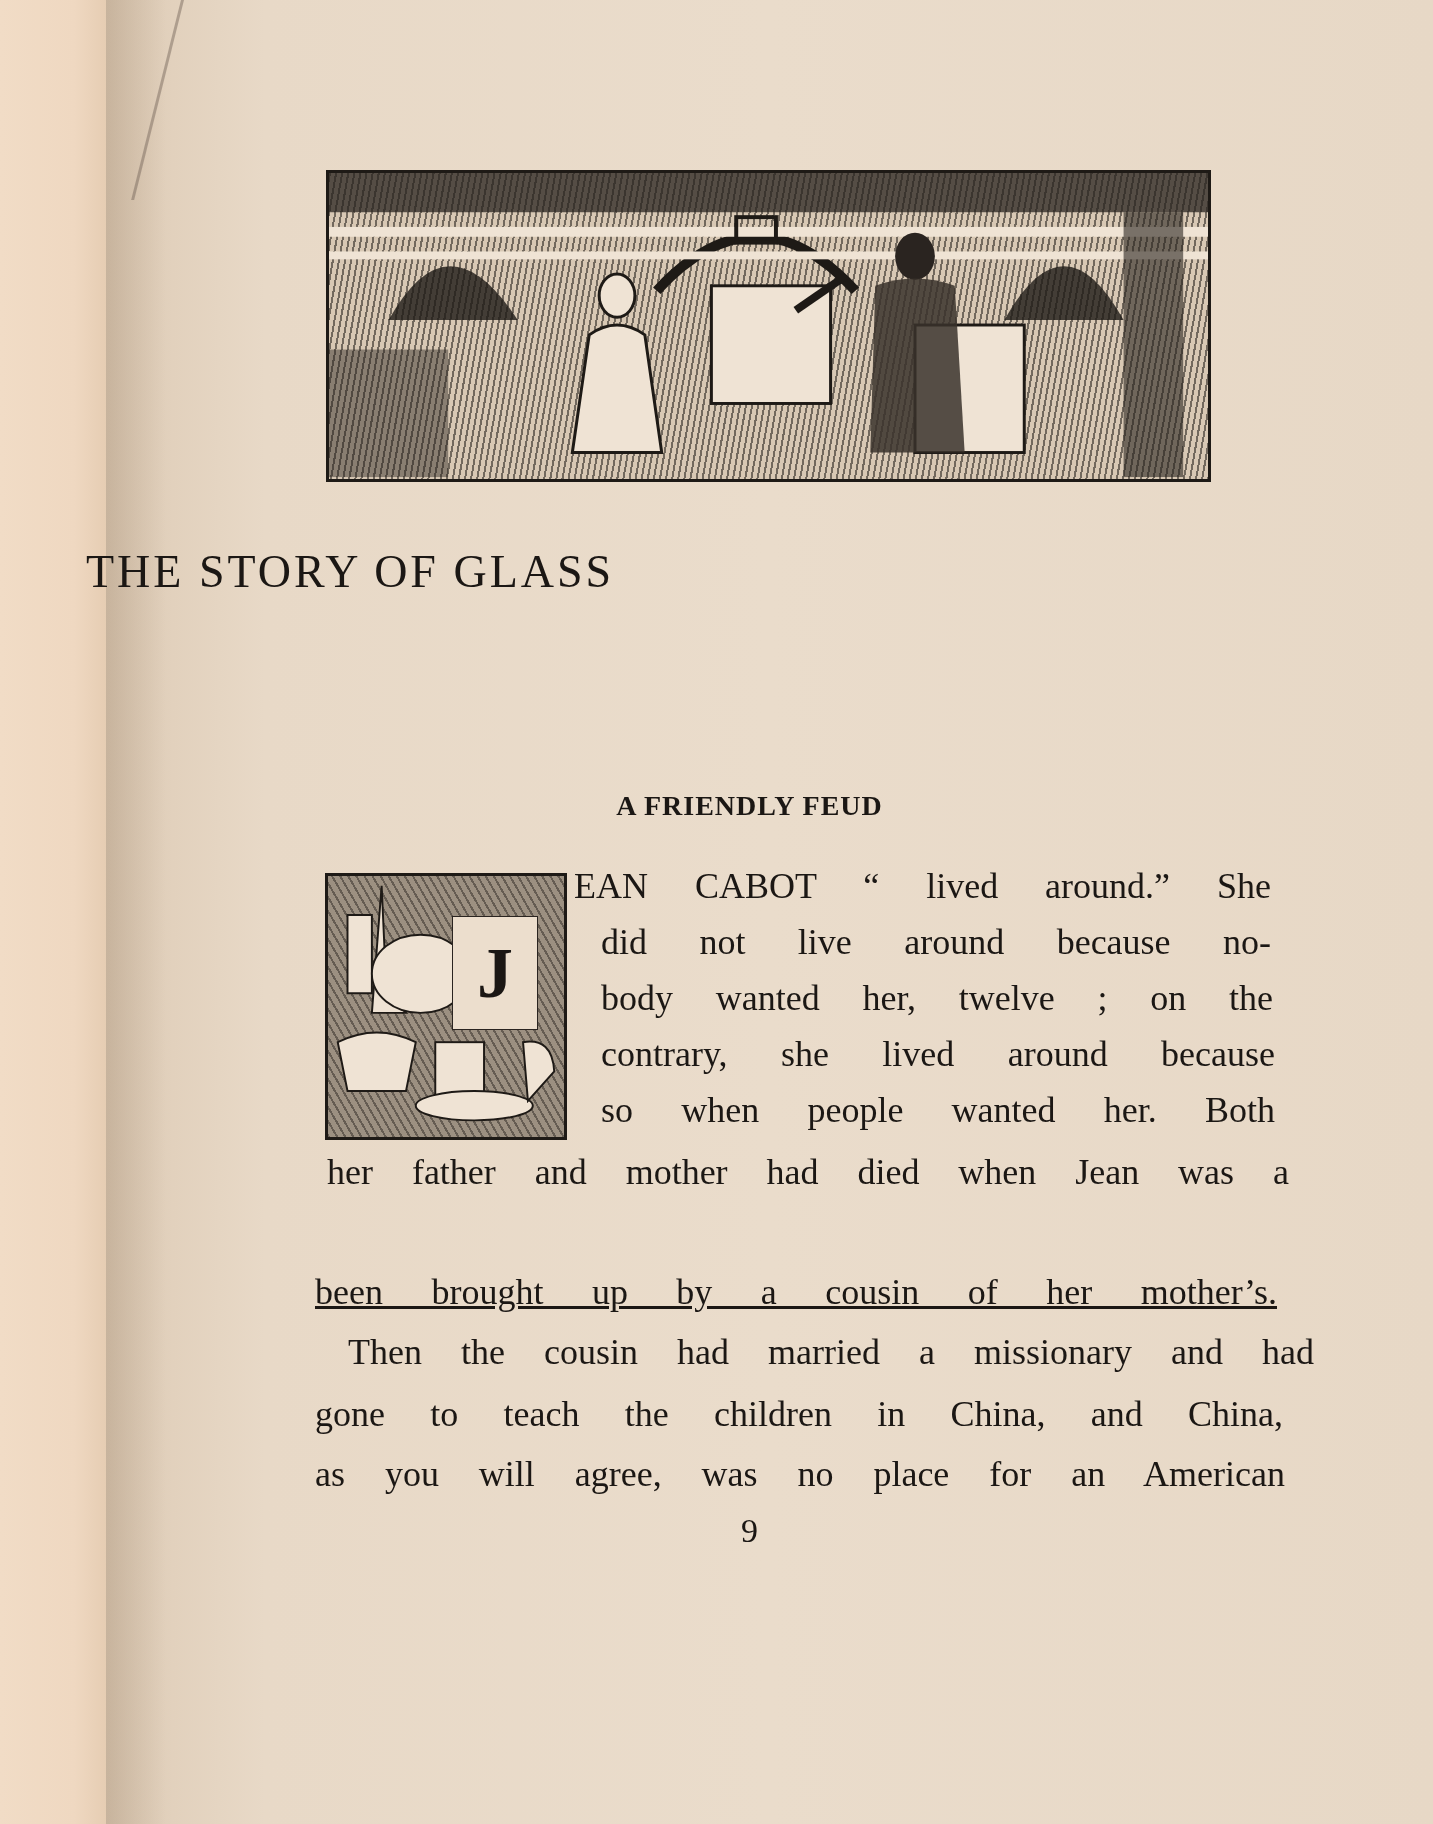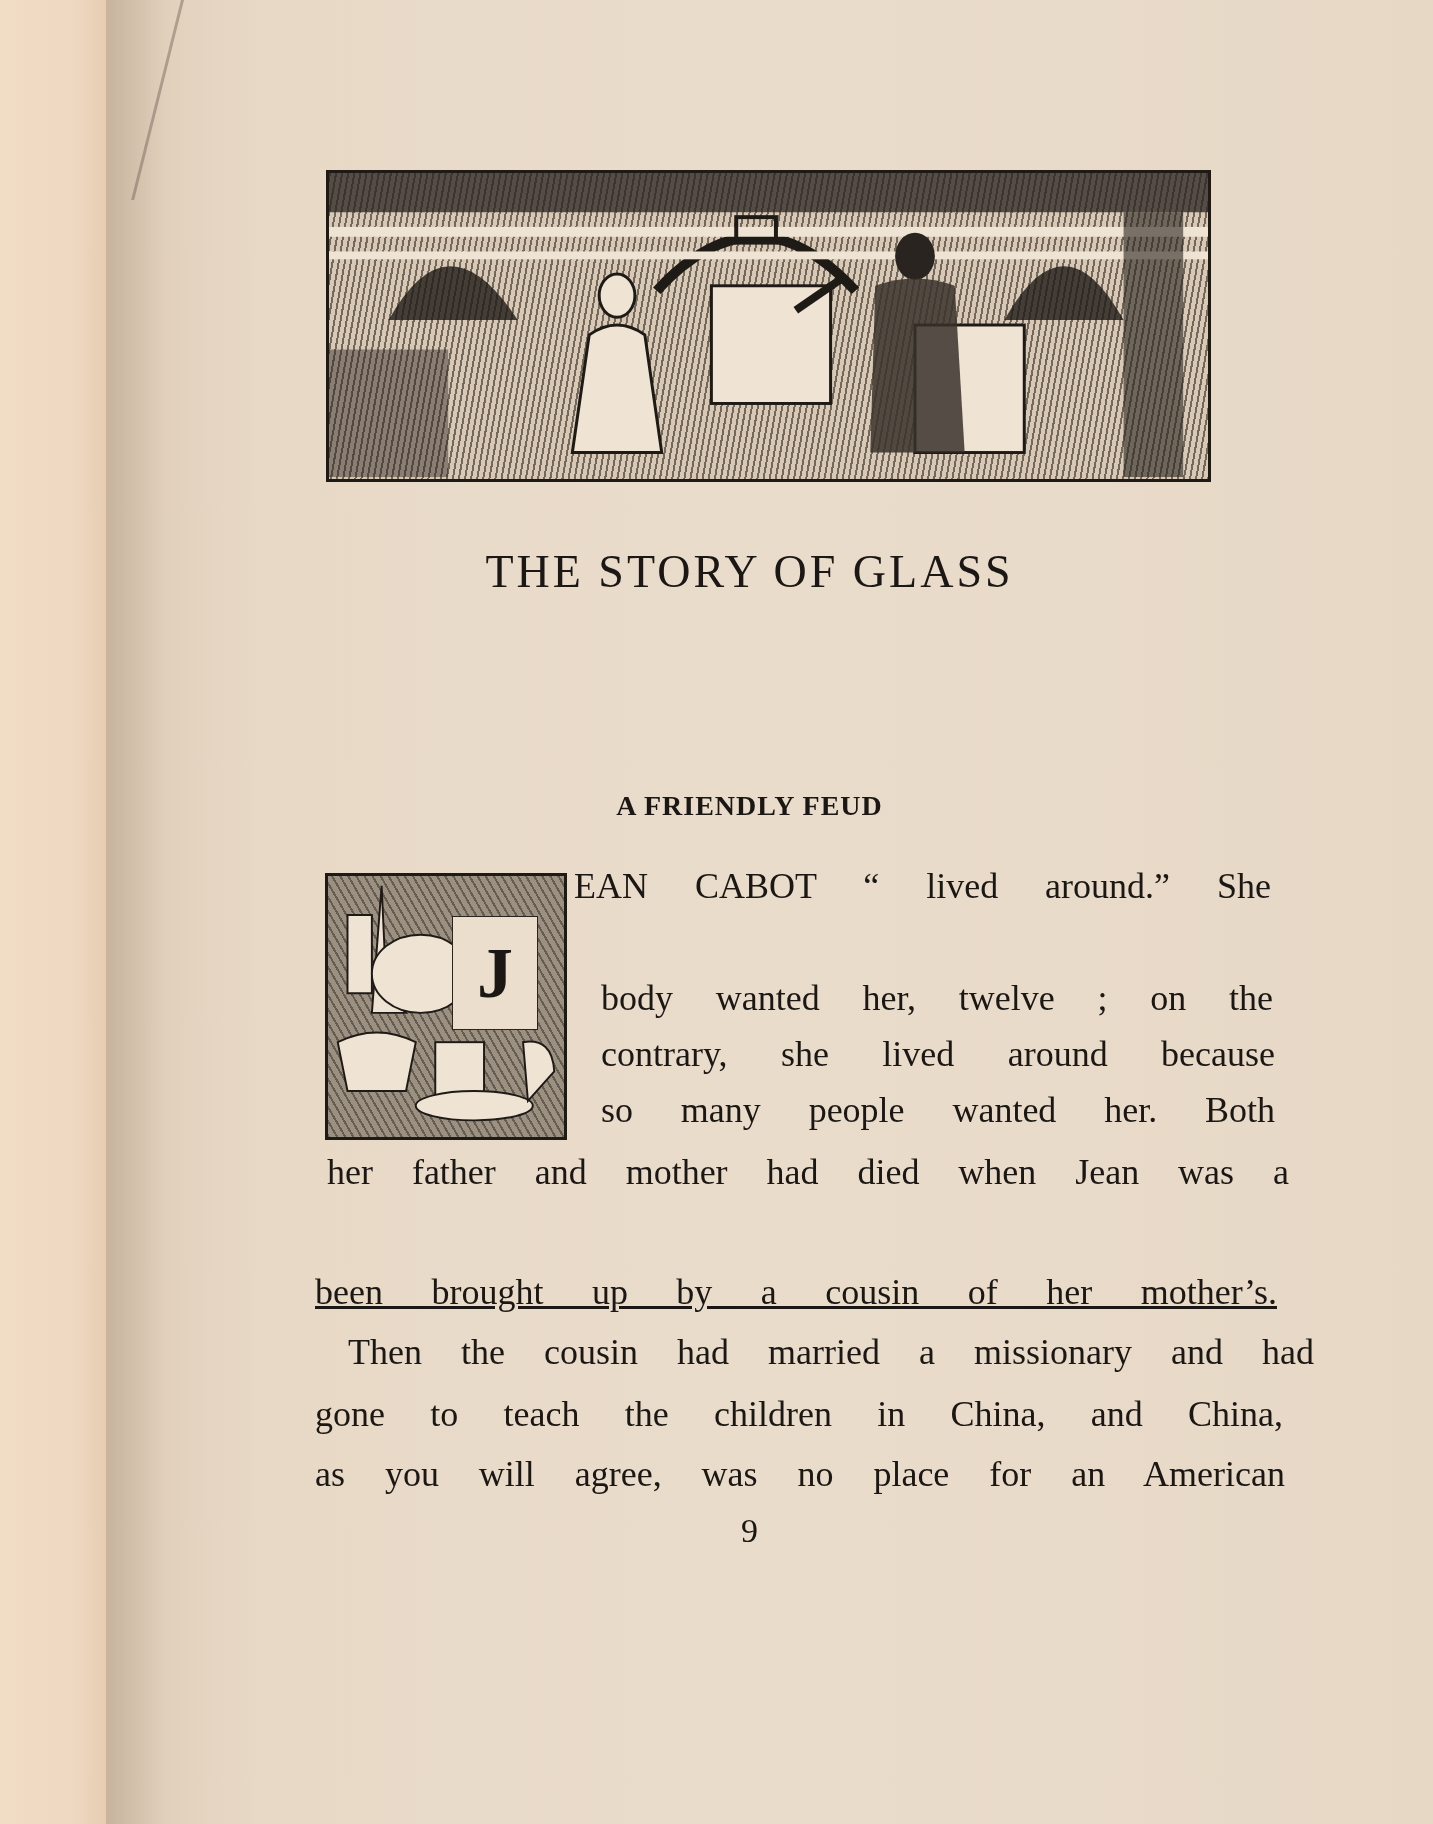--- a/index.html
+++ b/index.html
@@ -28,21 +28,21 @@
   .illustration {
     position: absolute; left: 220px; top: 170px; width: 885px; height: 312px;
     border: 3px solid #1e1a16; box-sizing: border-box;
     background:
       repeating-linear-gradient(100deg, rgba(30,26,22,0.55) 0 2px, transparent 2px 6px),
       #d8c8b4;
     overflow: hidden;
   }
   .illustration svg { position: absolute; left: 0; top: 0; width: 100%; height: 100%; }
   .title {
-    position: absolute; left: 0; width: 100%; top: 545px; text-align: center;
+    position: absolute; left: 0; width: 100%; top: 545px; text-align: left;
     font-size: 46px; letter-spacing: 3px; color: #1b1714; font-family: "Liberation Serif", serif;
     transform: translateX(-20px);
   }
   .chapter {
     position: absolute; left: 0; width: 100%; top: 706px; text-align: center;
     font-size: 36px; letter-spacing: 1px; color: #1b1714; font-family: "Liberation Serif", serif;
     transform: translateX(-20px);
   }
   .subtitle {
     position: absolute; left: 0; width: 100%; top: 790px; text-align: center;
@@ -120,23 +120,24 @@
       <rect x="110" y="170" width="50" height="60" fill="#efe3d4" stroke="#1e1a16" stroke-width="2"></rect>
       <ellipse cx="150" cy="235" rx="60" ry="15" fill="#efe3d4" stroke="#1e1a16" stroke-width="2"></ellipse>
       <path d="M200 170 Q230 165 232 200 L205 230 Z" fill="#efe3d4" stroke="#1e1a16" stroke-width="2"></path>
     </svg>
     <div class="dropcap-letter-box">
       <span class="dropcap-letter">J</span>
     </div>
   </div>
 
   <div class="line" style="left:468px; top:868px; width:697px;">EAN CABOT “ lived around.”  She</div>
+  <div class="line" style="left:495px; top:924px; width:670px;">did not live around because no-</div>
   <div class="line" style="left:495px; top:980px; width:672px;">body wanted her, twelve ; on the</div>
   <div class="line" style="left:495px; top:1036px; width:674px;">contrary, she lived around because</div>
-  <div class="line" style="left:495px; top:1092px; width:674px;">so many people wanted her.  Both</div>
+  <div class="line" style="left:495px; top:1092px; width:674px;">so when people wanted her.  Both</div>
   <div class="line" style="left:209px; top:1154px; width:962px;margin-left:12px;">her father and mother had died when Jean was a</div>
   <div class="line" style="left:209px; top:1274px; width:962px;text-decoration:underline;">been brought up by a cousin of her mother’s.</div>
   <div class="line" style="left:209px; top:1334px; width:966px;margin-left:33px;">Then the cousin had married a missionary and had</div>
   <div class="line" style="left:209px; top:1396px; width:968px;">gone to teach the children in China, and China,</div>
   <div class="line" style="left:209px; top:1456px; width:970px;">as you will agree, was no place for an American</div>
 
   <div class="page-number">9</div>
 </div>
 
 </body></html>

